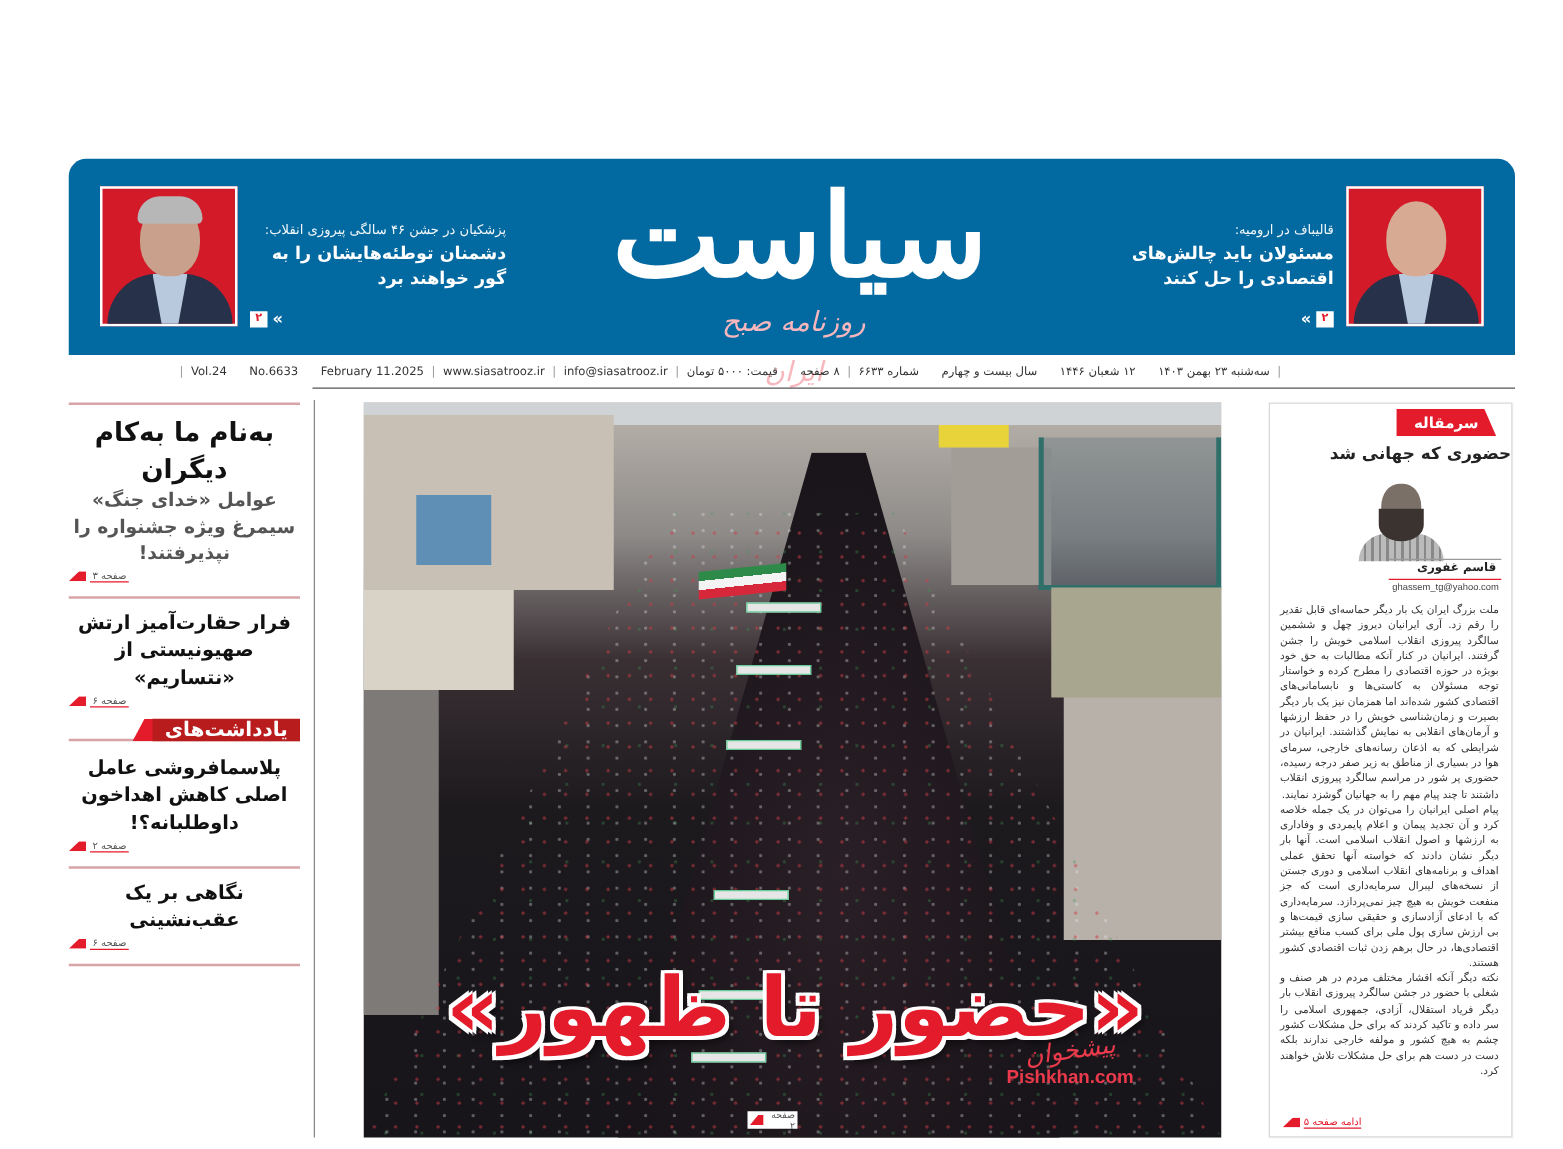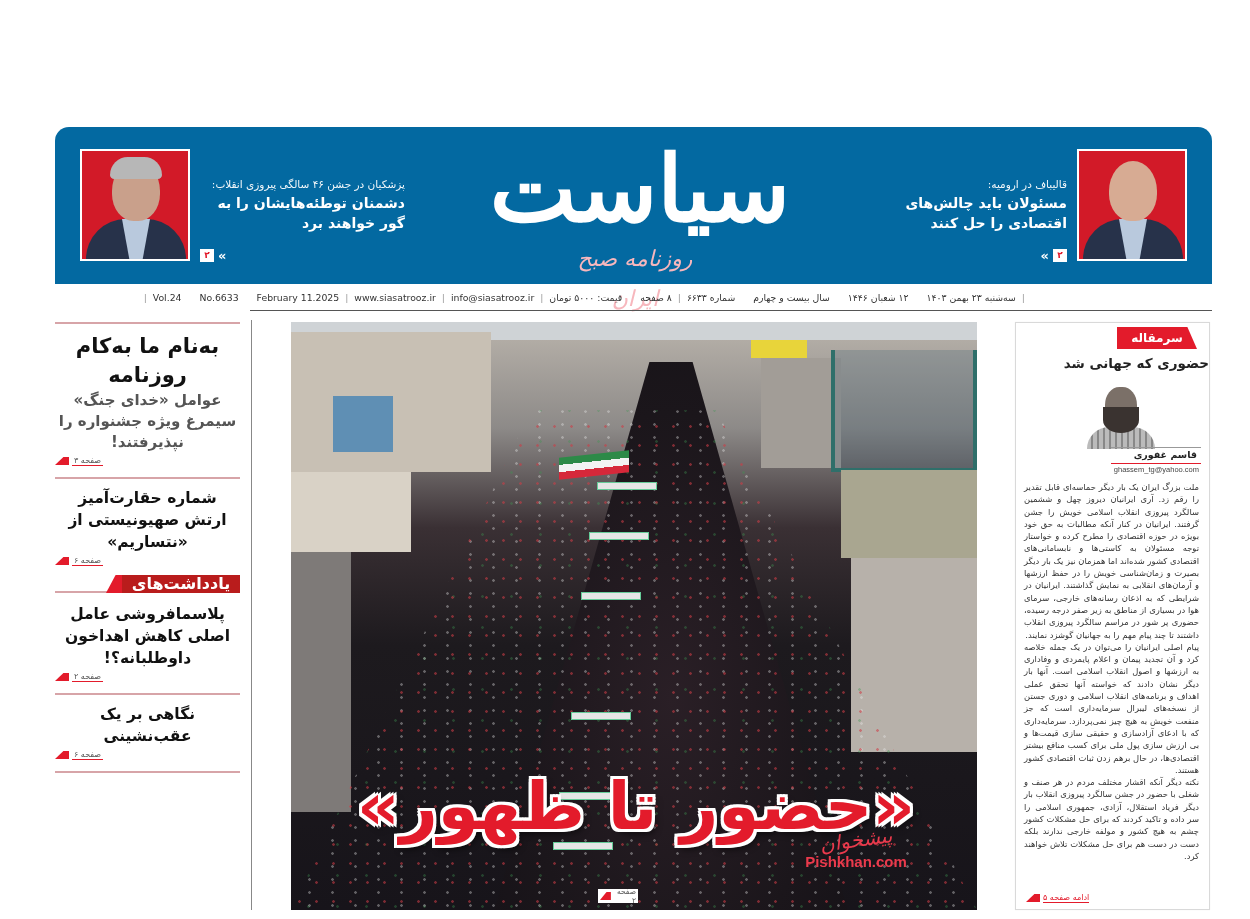--- a/index.html
+++ b/index.html
@@ -255,31 +255,31 @@
     <span class="dot"></span>
   <span>Vol.24</span>
   <span class="sep">|</span>
 </div>
 <div class="infobar-rule"></div>
 
 <aside class="left-col">
   <div class="lc-rule"></div>
 
   <div class="lc-block">
-    <div class="lc-headline-l" style="width:150px;margin:2px auto 0;">به‌نام ما به‌کام روزنامه</div>
+    <div class="lc-headline-l" style="width:150px;margin:2px auto 0;">به‌نام ما به‌کام دیگران</div>
     <div class="lc-sub">عوامل «خدای جنگ» سیمرغ ویژه جشنواره را نپذیرفتند!</div>
     <div class="page-ref">
       <span class="flag"></span>
       <span class="ptxt">صفحه ۳</span>
     </div>
   </div>
   <div class="lc-rule"></div>
 
   <div class="lc-block">
-    <div class="lc-headline-m">شماره حقارت‌آمیز ارتش صهیونیستی از «نتساریم»</div>
+    <div class="lc-headline-m">فرار حقارت‌آمیز ارتش صهیونیستی از «نتساریم»</div>
     <div class="page-ref">
       <span class="flag"></span>
       <span class="ptxt">صفحه ۶</span>
     </div>
   </div>
 
   <div class="section-tab">
     <div class="line"></div>
     <div class="red"></div>
     <div class="grey">یادداشت‌های روز</div>

